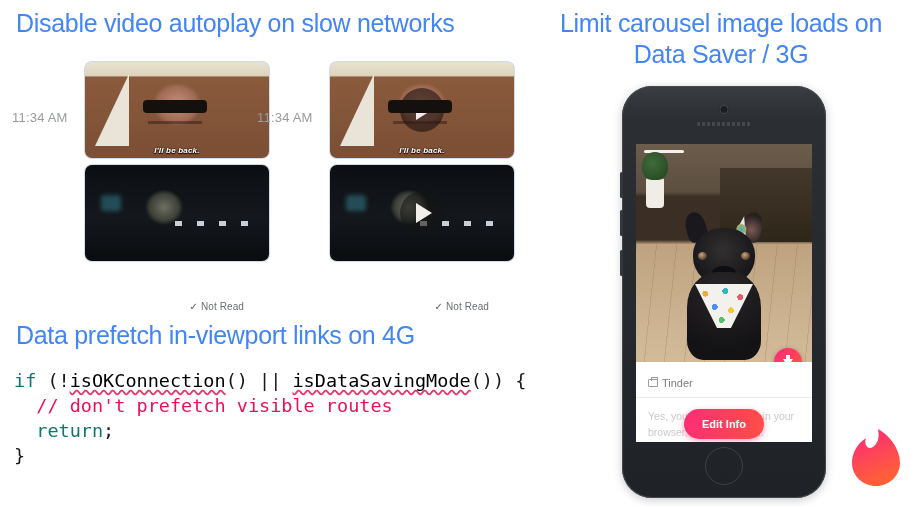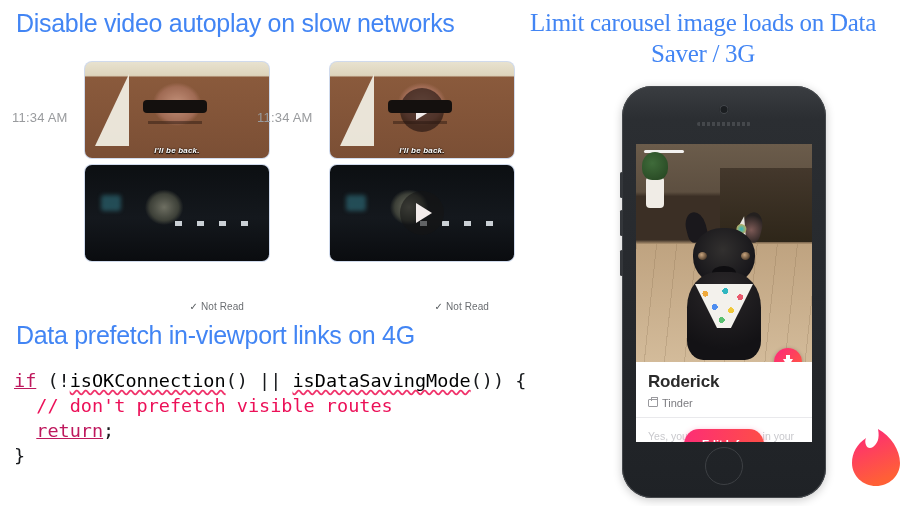--- a/index.html
+++ b/index.html
@@ -13,21 +13,21 @@
 
   
   .heading {
     color: #4285f4;
     font-size: 25px;
     font-weight: 400;
     letter-spacing: -0.3px;
     line-height: 1.22;
   }
   #title-left  { position: absolute; left: 16px;  top: 8px;  width: 520px; }
-  #title-right { position: absolute; left: 528px; top: 8px;  width: 350px; text-align: center; font-family: Liberation Serif, serif; }
+  #title-right { position: absolute; left: 546px; top: 8px;  width: 350px; text-align: center; }
   #title-code  { position: absolute; left: 16px;  top: 320px; width: 520px; }
 
   
   .chat-col { position: absolute; top: 62px; }
   .chat-col.left  { left: 10px;  width: 245px; }
   .chat-col.right { left: 255px; width: 245px; }
 
   .chat-row { position: relative; }
   .timestamp {
     position: absolute; left: 2px; top: 48px;
@@ -118,21 +118,21 @@
 
   
   #code {
     position: absolute; left: 14px; top: 368px;
     font-family: "DejaVu Sans Mono", "Liberation Mono", monospace;
     font-size: 18.5px;
     line-height: 25px;
     white-space: pre;
     color: #202124;
   }
-  .k   { color: #be185d; text-decoration: underline; }                 
+  .k   { color: #0f766e; }                 
   .fn  { color: #000000;
          text-decoration: underline wavy #f0336b;
          text-decoration-skip-ink: none;
          text-underline-offset: 2px; }
   .cm  { color: #ec1058; text-align: center; }                 
   .p   { color: #17191c; }                 
 
   
   #phone {
     position: absolute; left: 622px; top: 86px;
@@ -382,21 +382,20 @@
           <div class="snout"></div>
           <div class="body"></div>
           <div class="bandana"></div>
         </div>
         <div class="dl-badge">
             <i></i>
           </div>
       </div>
 
       <div class="card-info">
-        <div class="card-name">Roderick</div>
         <div class="card-sub">
           <span class="brief"></span>
           <span>Tinder</span>
         </div>
       </div>
       <div class="card-divider"></div>
       <div class="card-body">
         <span>Yes, you can use Tinder in your browser, no app needed.</span>
         <div class="edit-btn">Edit Info</div>
       </div>

